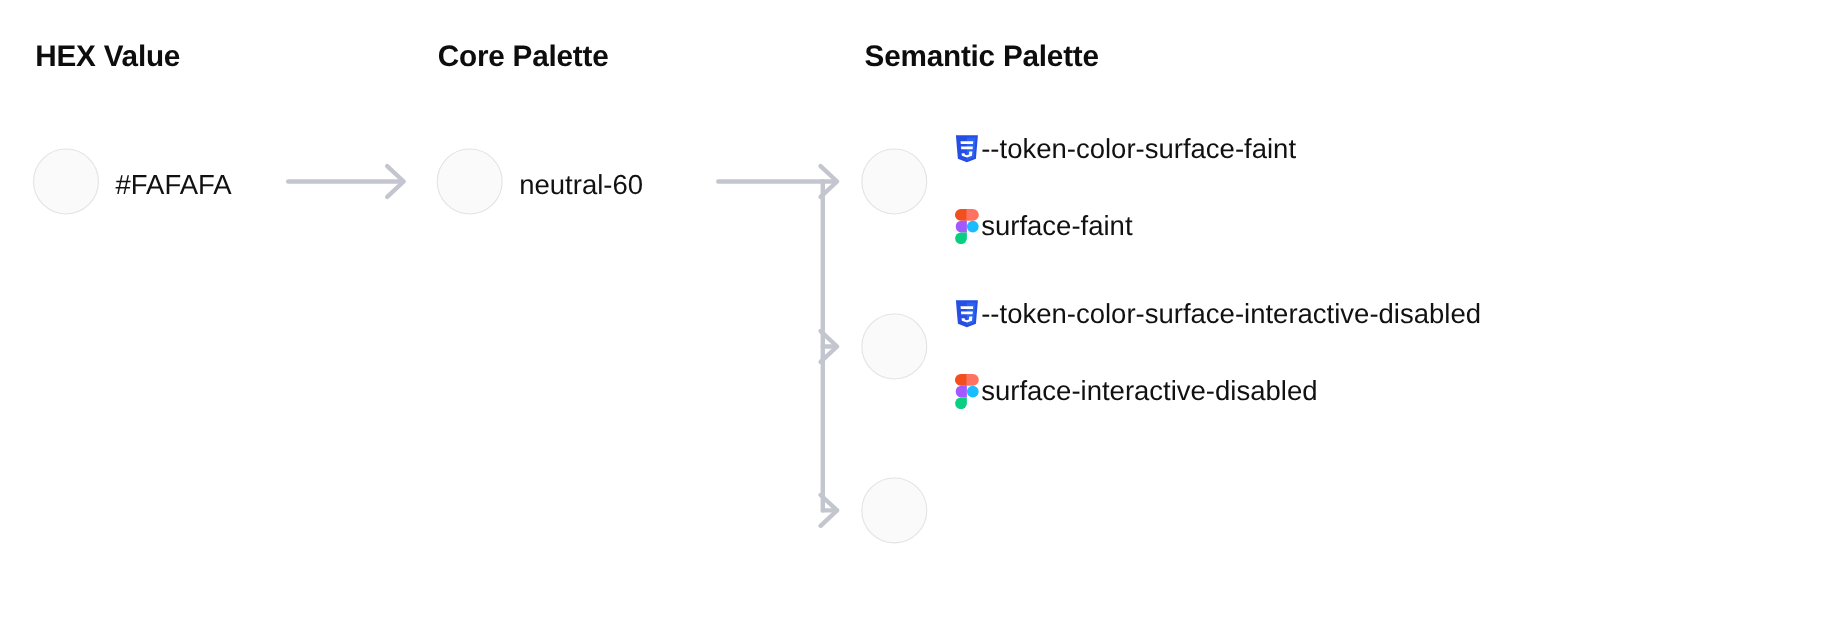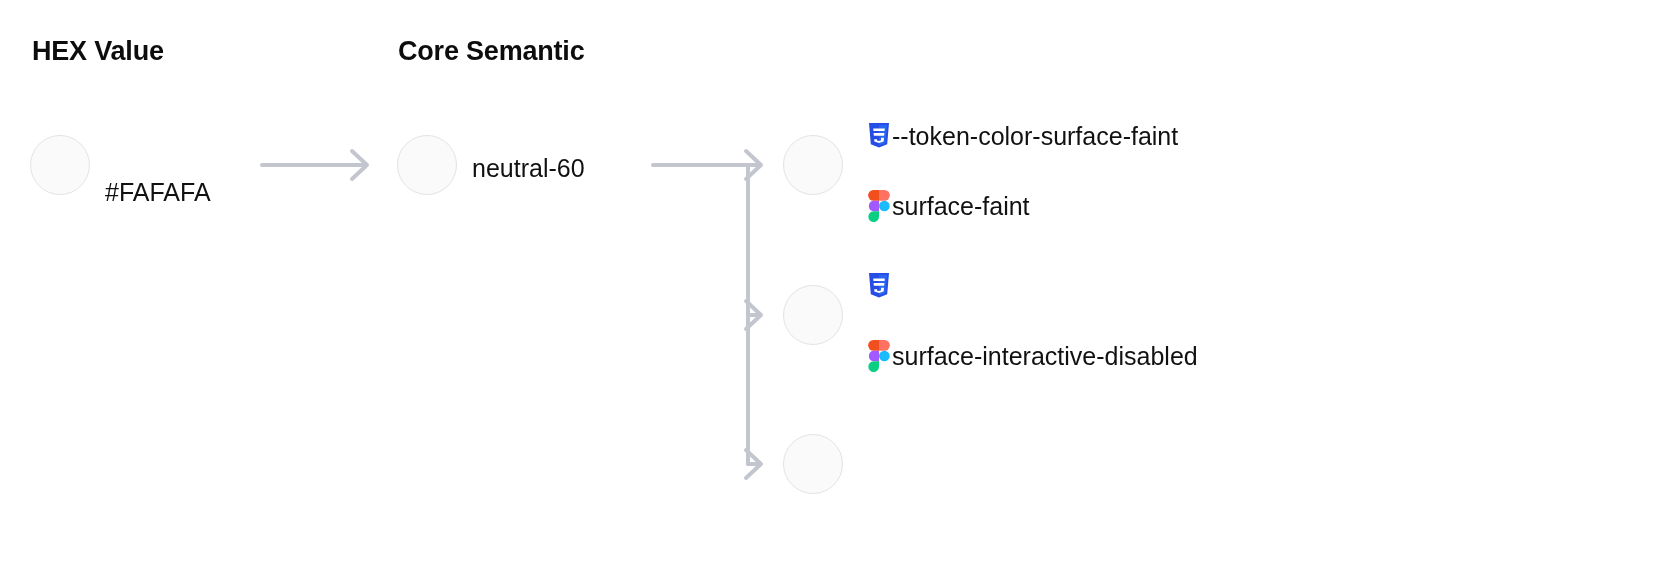--- a/index.html
+++ b/index.html
@@ -97,26 +97,27 @@
   }
   .icon-slot svg { display: block; }
 </style>
 </head>
 <body>
 
 <div class="stage">
 
   <div class="col-header" id="hdr-hex">HEX Value</div>
 
-  <div class="col-header" id="hdr-core">Core Semantic</div>
-
+  <div class="col-header" id="hdr-core">Core Palette</div>
+
+  <div class="col-header" id="hdr-sem">Semantic Palette</div>
 
   <div class="swatch" id="sw-hex" style="left: 30px; top: 135px; background: rgb(250, 250, 250);"></div>
 
-  <div class="value-label" style="left:105px; top:156px;margin-top:24px;">#FAFAFA</div>
+  <div class="value-label" style="left:105px; top:156px;">#FAFAFA</div>
 
   <div class="swatch" id="sw-core" style="left: 397px; top: 135px; background: rgb(250, 250, 250);"></div>
 
   <div class="value-label" style="left:472px; top:156px;">neutral-60</div>
 
   <div class="swatch" style="left: 783px; top: 135px; background: rgb(250, 250, 250);"></div>
 
   <div class="swatch" style="left: 783px; top: 285px; background: rgb(250, 250, 250);"></div>
 
   <div class="swatch" style="left: 783px; top: 434px; background: rgb(250, 250, 250);"></div>
@@ -175,20 +176,21 @@
     <div class="token-line">
       <span class="icon-slot">
         <svg width="24" height="28" viewBox="0 0 24 28" aria-hidden="true">
           <path d="M2 1 L22 1 L20.2 22.3 L12 25.6 L3.8 22.3 Z" fill="#264DE4"></path>
           <path d="M12 3.1 L12 23.6 L18.5 21.0 L20.0 3.1 Z" fill="#2965F1"></path>
           <path d="M6.2 6.4 L17.8 6.4 L17.55 9.0 L6.45 9.0 Z" fill="#ffffff"></path>
           <path d="M6.6 11.1 L17.4 11.1 L17.15 13.7 L6.85 13.7 Z" fill="#ffffff"></path>
           <path d="M7.0 15.8 L17.0 15.8 L16.6 19.6 L12 21.1 L7.4 19.6 L7.2 17.3 L10.0 17.3 L10.1 18.5 L12 19.1 L13.9 18.5 L14.05 15.8 Z" fill="#ffffff"></path>
         </svg>
       </span>
+      <span class="token-text">--token-color-surface-interactive-disabled</span>
     </div>
 
     <div class="token-line">
       <span class="icon-slot">
         <svg width="22" height="32" viewBox="0 0 22 32" aria-hidden="true">
           <path d="M5.5 0 H11 V10.7 H5.5 A5.35 5.35 0 0 1 5.5 0 Z" fill="#F24E1E"></path>
           <path d="M11 0 H16.5 A5.35 5.35 0 0 1 16.5 10.7 H11 Z" fill="#FF7262"></path>
           <path d="M5.5 10.7 H11 V21.3 H5.5 A5.35 5.35 0 0 1 5.5 10.7 Z" fill="#A259FF"></path>
           <circle cx="16.35" cy="16" r="5.35" fill="#1ABCFE"></circle>
           <path d="M5.5 21.3 H11 V26.7 A5.35 5.35 0 1 1 5.5 21.3 Z" fill="#0ACF83"></path>

